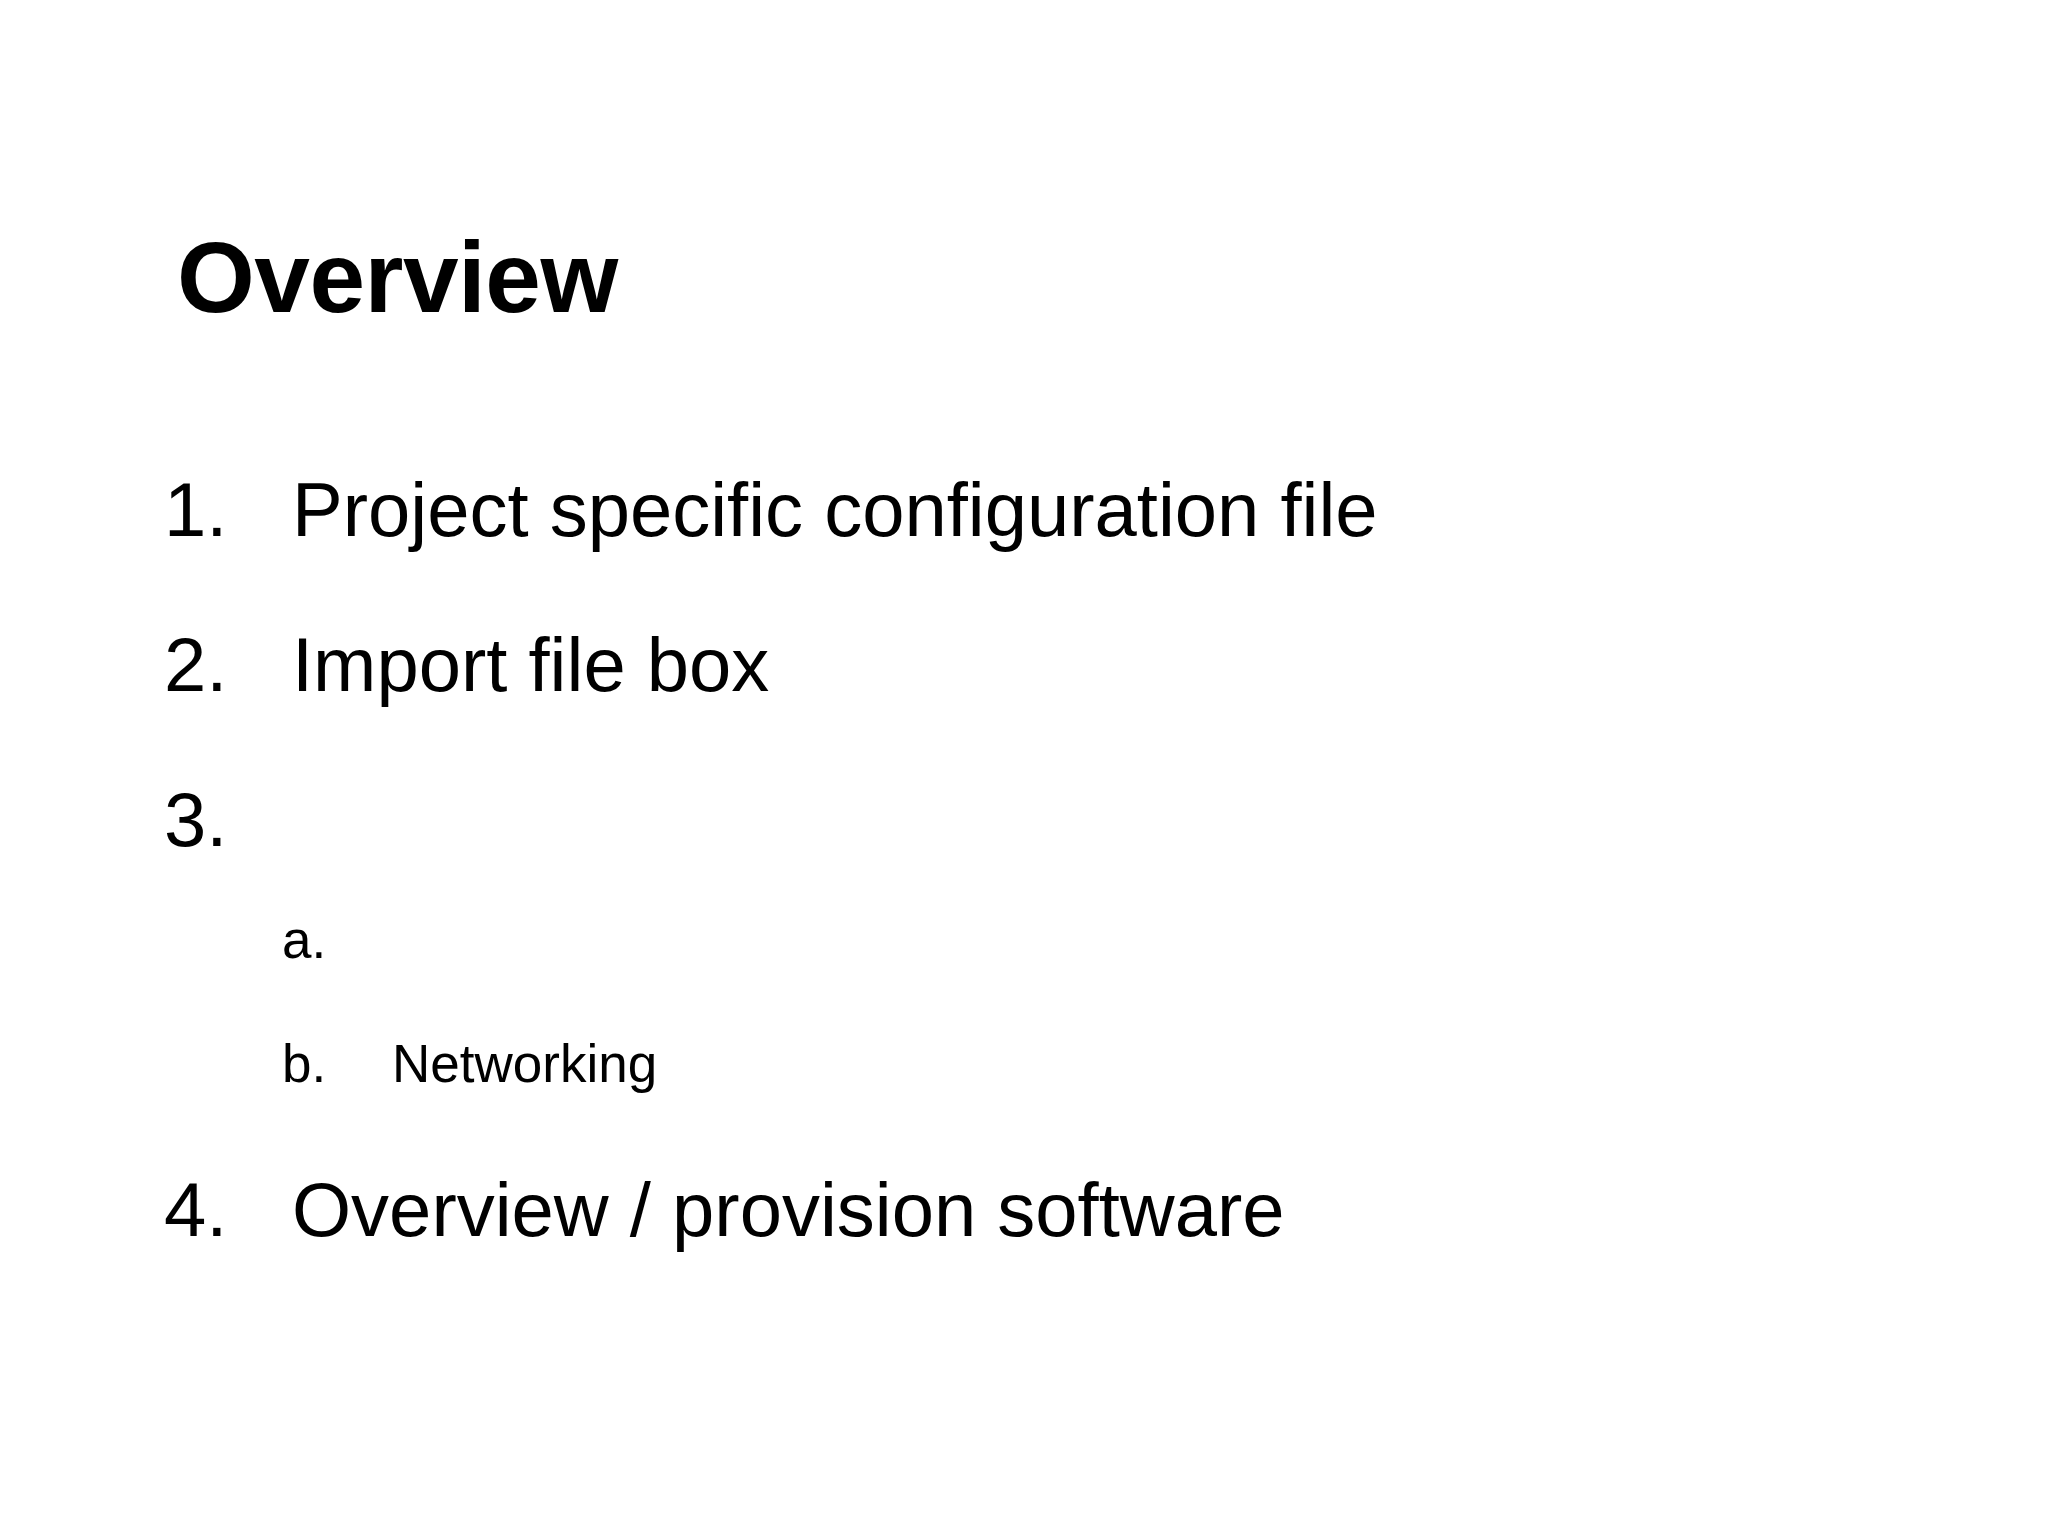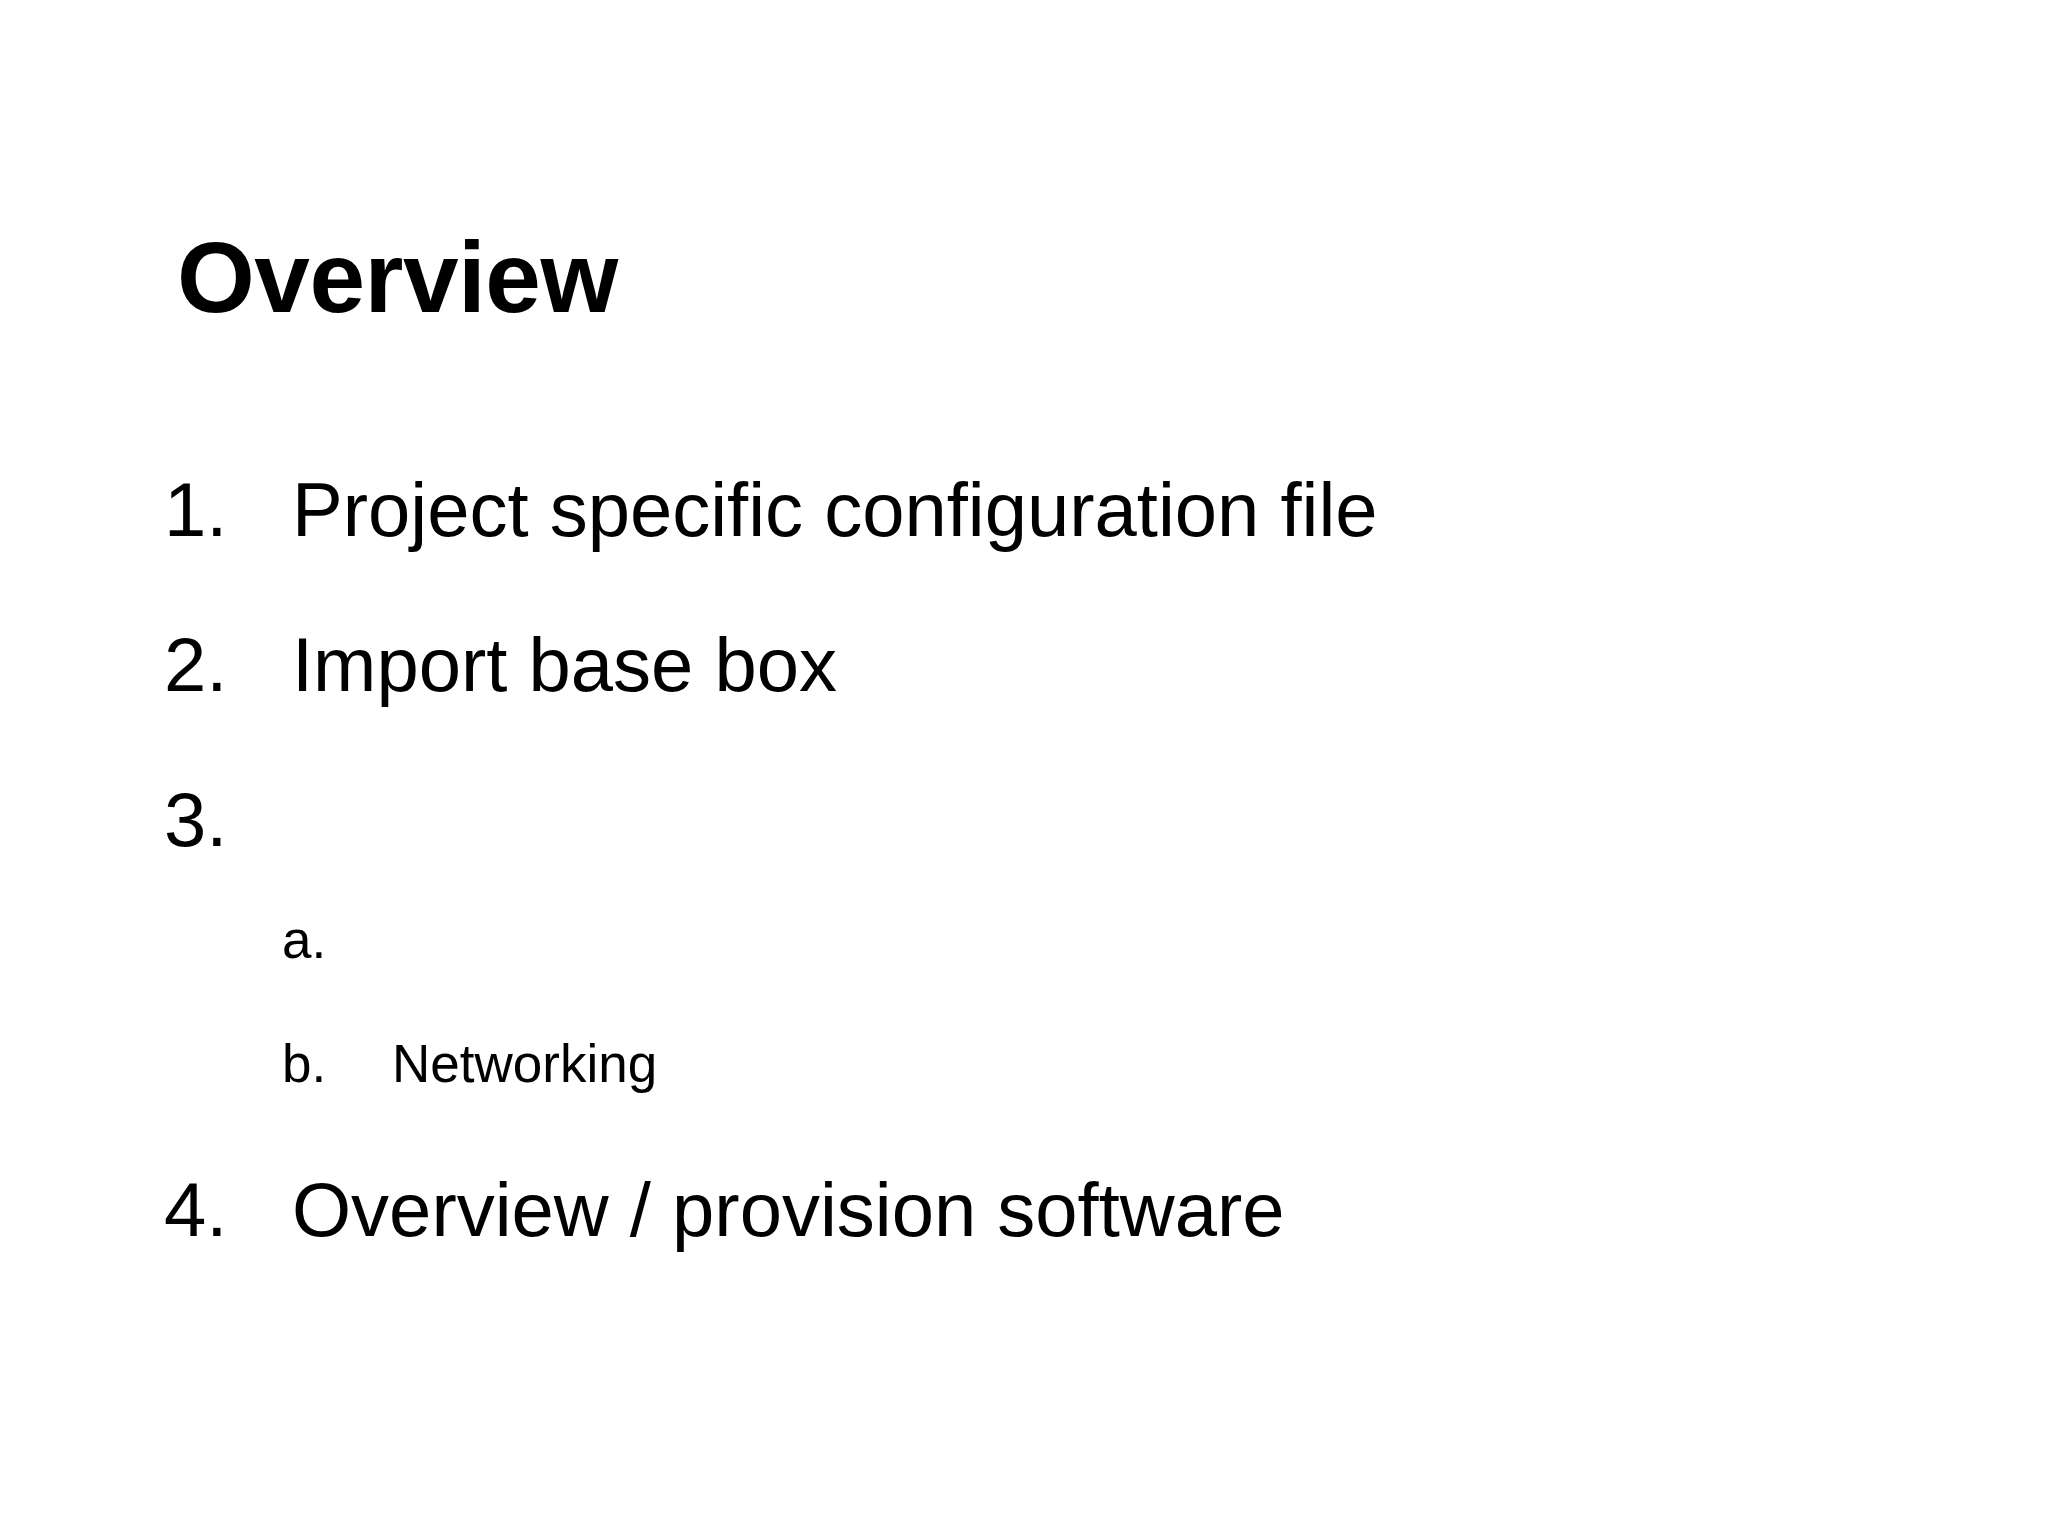--- a/index.html
+++ b/index.html
@@ -105,21 +105,21 @@
 
   <div class="body-list">
 
     <div class="list-item level-1 row-1">
       <span class="marker">1.</span>
       <span class="item-text">Project specific configuration file</span>
     </div>
 
     <div class="list-item level-1 row-2">
       <span class="marker">2.</span>
-      <span class="item-text">Import base box</span>
+      <span class="item-text">Import file box</span>
     </div>
 
     <div class="list-item level-1 row-3">
       <span class="marker">3.</span>
     </div>
 
     <div class="list-item level-2 row-3a">
       <span class="marker">a.</span>
     </div>
 

